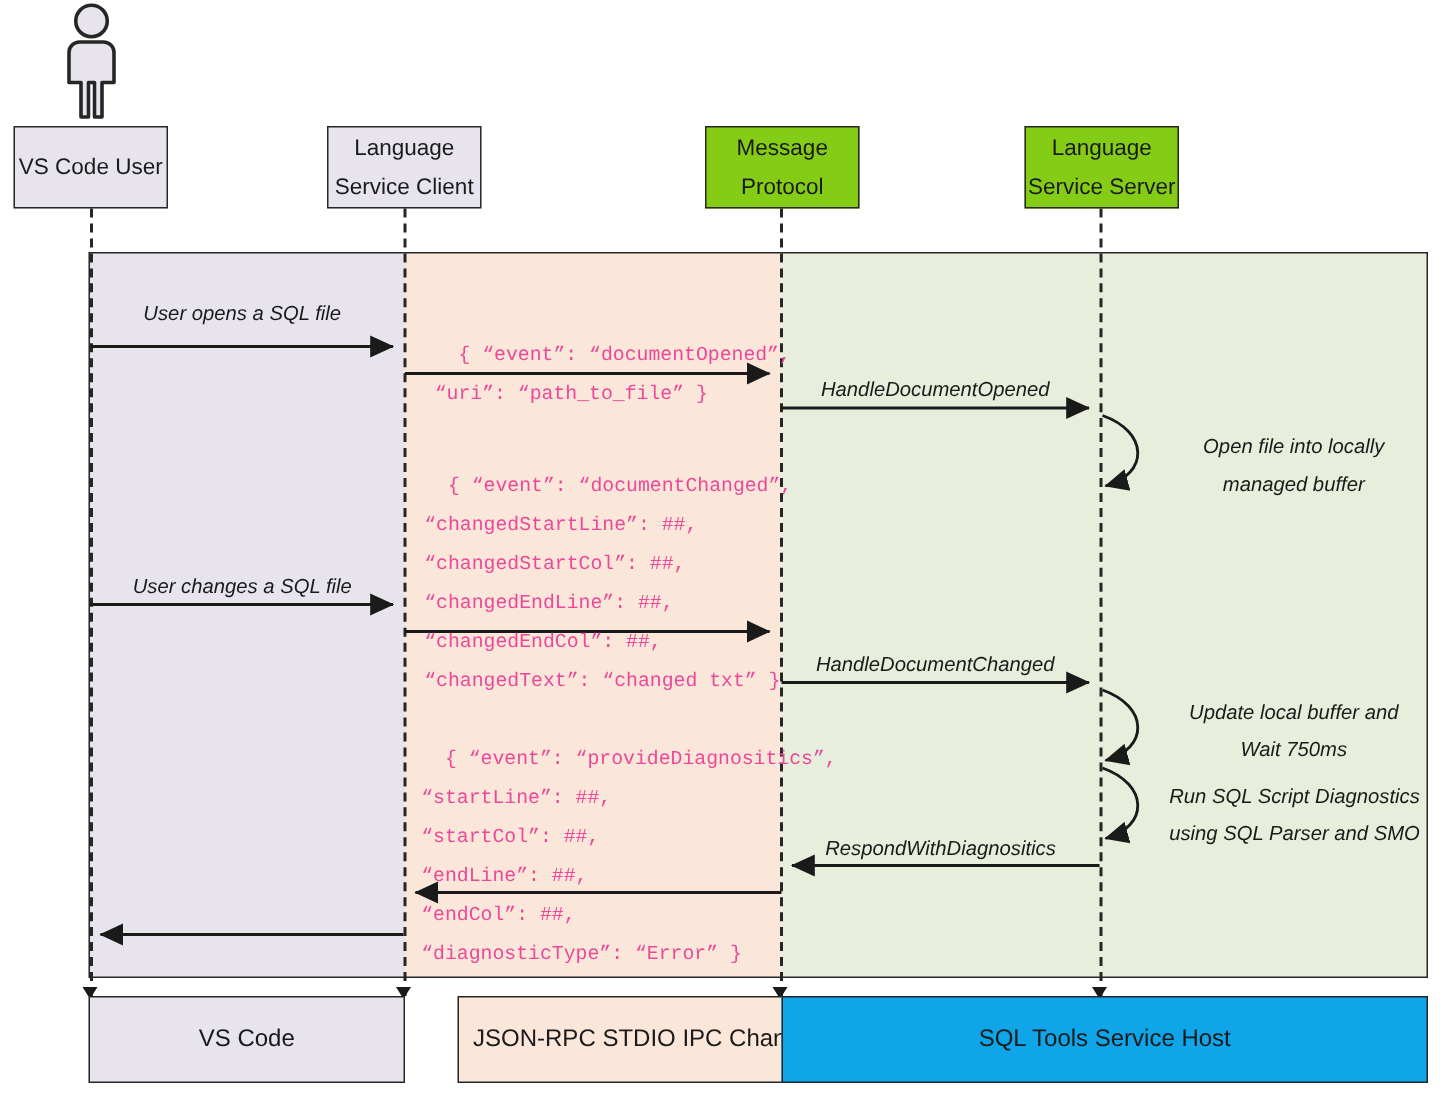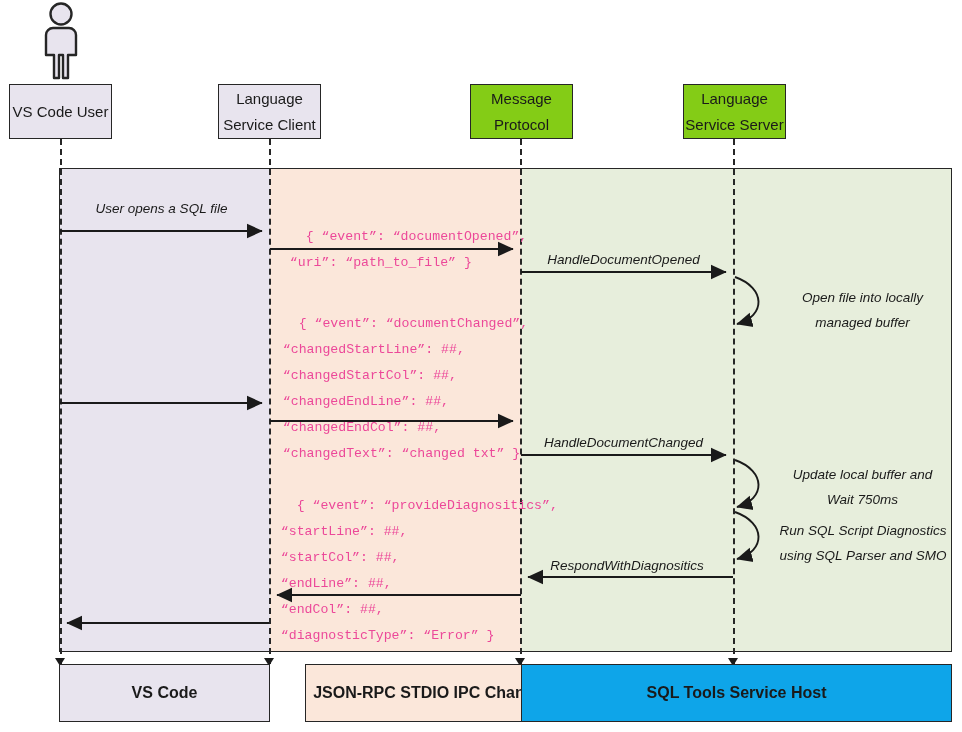--- a/index.html
+++ b/index.html
@@ -35,21 +35,21 @@
   .msg-label.wrap{white-space:normal;}
 
   .json{position:absolute;font-family:"Liberation Mono",monospace;
         font-size:13.2px;line-height:26px;white-space:pre;color:#ec4899;}
 
   .note{position:absolute;font-style:italic;font-size:13.5px;line-height:25px;
         text-align:center;}
 
   .footer-cell{position:absolute;box-sizing:border-box;border:1.6px solid #262626;
                display:flex;align-items:center;justify-content:center;
-               font-weight:bold;font-size:16px;}
+               font-weight:normal;font-size:16px;}
   .f-user{left:59px;top:664px;width:211px;height:58px;background:#e8e4ee;}
   .f-ipc{left:270px;top:664px;width:251px;height:58px;background:#fbe7da;margin-left:35px;}
   .f-host{left:521px;top:664px;width:431px;height:58px;background:#0ea5e9;}
 
   svg.ov{position:absolute;left:0;top:0;width:962px;height:732px;overflow:visible;
          pointer-events:none;}
 </style>
 </head>
 <body>
 
@@ -126,20 +126,21 @@
     <path d="M55,658 L65,658 L60,666 z" fill="#1a1a1a"></path>
     <path d="M264,658 L274,658 L269,666 z" fill="#1a1a1a"></path>
     <path d="M515,658 L525,658 L520,666 z" fill="#1a1a1a"></path>
     <path d="M728,658 L738,658 L733,666 z" fill="#1a1a1a"></path>
   </svg>
 
   <div class="msg-label" style="left:521px;top:250px;width:205px;">HandleDocumentOpened</div>
 
   <div class="msg-label" style="left:60px;top:199px;width:203px;">User opens a SQL file</div>
 
+  <div class="msg-label" style="left:60px;top:381px;width:203px;">User changes a SQL file</div>
 
   <div class="msg-label" style="left:521px;top:433px;width:205px;">HandleDocumentChanged</div>
 
   <div class="msg-label" style="left:523px;top:556px;width:208px;">RespondWithDiagnositics</div>
 
 
   <div class="json" style="left:274px;top:198px;">
     <span>{ “event”: “documentOpened”,</span>
 <span>  “uri”: “path_to_file” }</span>
   </div>

